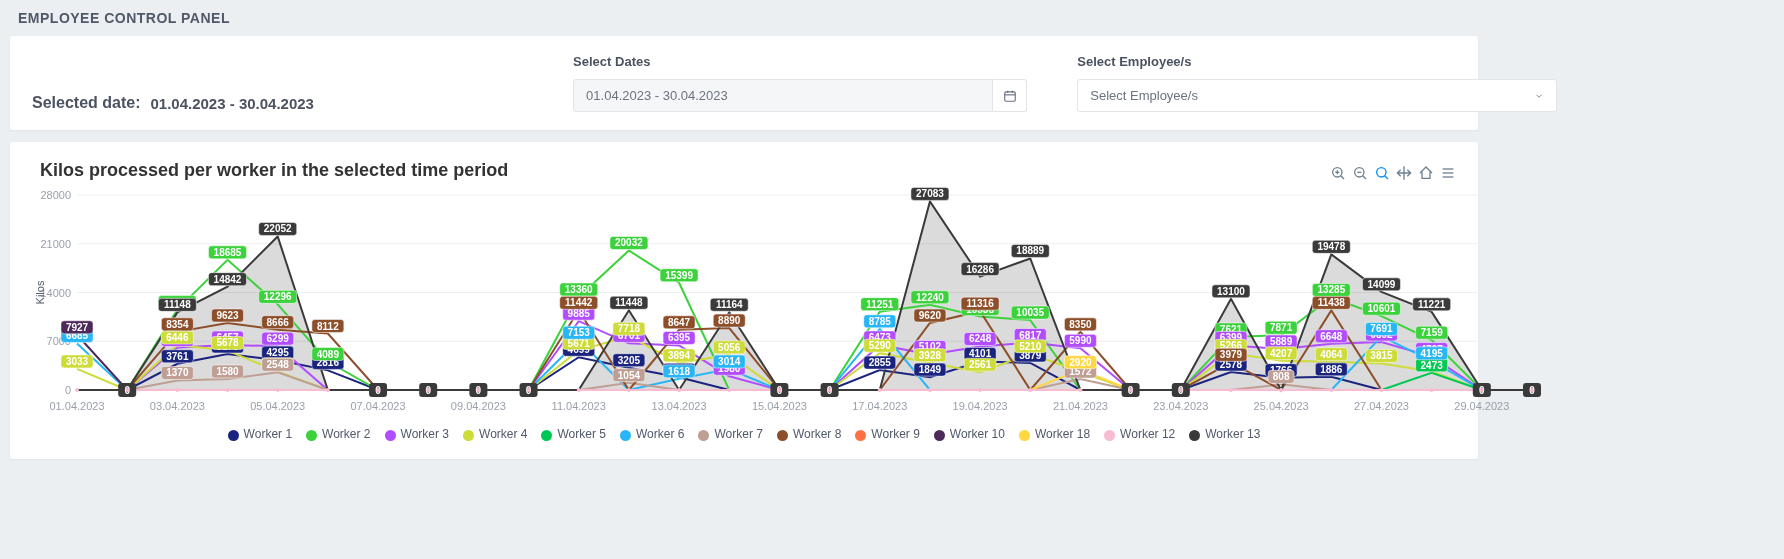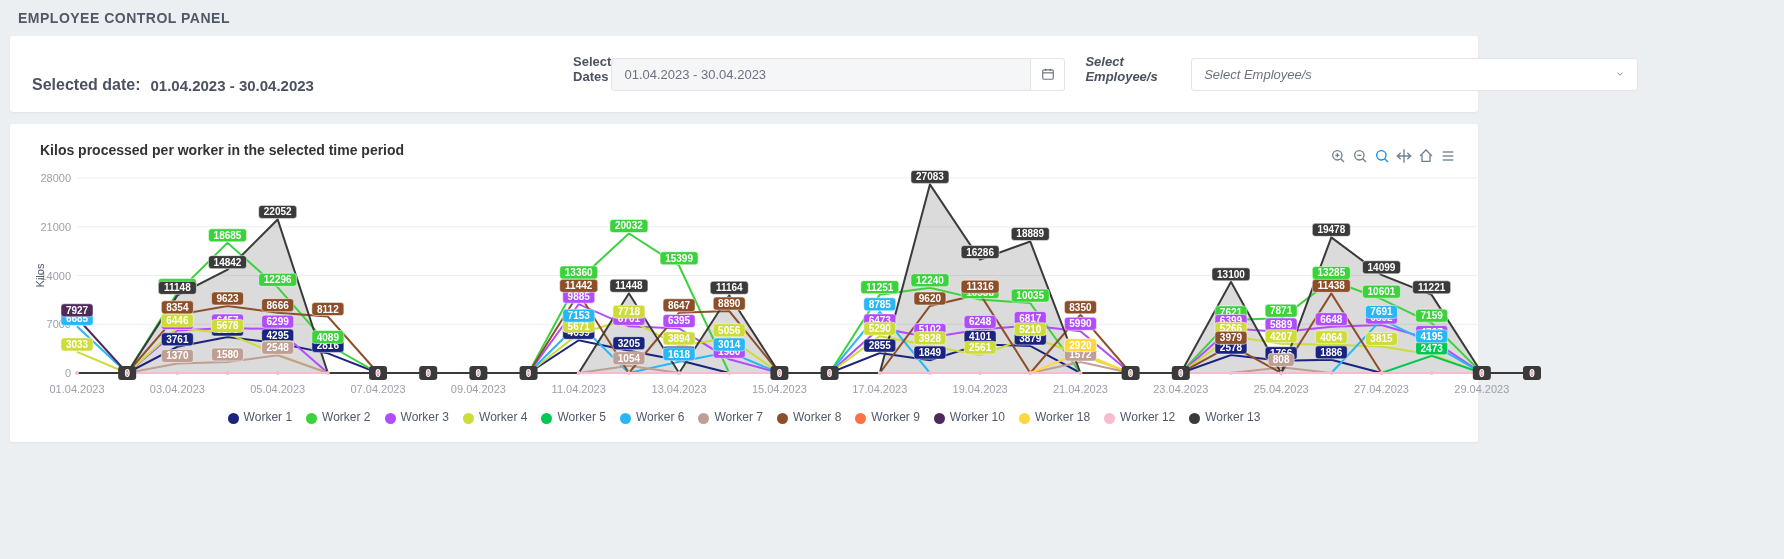--- a/index.html
+++ b/index.html
@@ -3,29 +3,29 @@
 <meta charset="utf-8">
 <style>
   *{box-sizing:border-box;margin:0;padding:0;}
   body{background:#eceff1;font-family:Segoe UI,Arial,sans-serif;color:#50586a;font-size:13px;}
   .page{padding:0 10px 10px 10px;width:1488px;}
   .page-title{font-size:14px;font-weight:700;letter-spacing:.5px;color:#50586a;padding:10px 8px;}
   .card{background:#fff;border-radius:3px;box-shadow:0 1px 2px rgba(0,0,0,.05);padding:18px 22px;margin-bottom:12px;}
   .controls{display:flex;align-items:flex-end;}
   .sel-label{font-size:16px;font-weight:600;margin-right:10px;color:#4b5260;}
   .sel-val{font-size:15px;font-weight:600;color:#4b5260;}
-  .field-group{display:flex;flex-direction:row;align-items:center;}
+  .field-group{display:flex;flex-direction:column;}
   .field-label{font-weight:600;font-size:13px;margin-bottom:10px;color:#4b5260;}
   .date-wrap{display:flex;}
   .input{background:#f5f6f7;border:1px solid #e2e4e8;border-radius:3px;padding:8px 12px;font-size:13px;color:#6b7280;}
   .date-input{width:420px;border-top-right-radius:0;border-bottom-right-radius:0;}
   .date-btn{width:34px;border:1px solid #e2e4e8;border-left:none;border-top-right-radius:3px;border-bottom-right-radius:3px;background:#fff;display:flex;align-items:center;justify-content:center;cursor:pointer;}
   .select{width:480px;display:flex;align-items:center;justify-content:space-between;background:#fff;}
   .chart-title{font-size:18px;font-weight:500;color:#50586a;margin-bottom:6px;}
-  .chart-sub{font-size:14px;font-weight:700;color:#333;margin-bottom:10px;margin-left:8px;}
+  .chart-sub{font-size:18px;font-weight:700;color:#333;margin-bottom:4px;margin-left:8px;}
   .chart-area{position:relative;width:100%;}
   .toolbar{position:absolute;top:-20px;right:0;display:flex;gap:6px;color:#6e8192;}
   .toolbar span{cursor:pointer;display:inline-flex;}
   .toolbar .active{color:#008ffb;}
   .legend{display:flex;justify-content:center;flex-wrap:wrap;gap:4px 14px;margin-top:4px;font-size:12px;color:#50586a;}
   .legend-item{display:flex;align-items:flex-end;gap:5px;}
   .legend-dot{width:11px;height:11px;border-radius:50%;}
   svg text{font-family:Segoe UI,Arial,sans-serif;}
   .axis-label{font-size:11px;fill:#9aa0ab;}
   .y-title{font-size:11px;fill:#50586a;}
@@ -49,21 +49,21 @@
           <div class="date-btn">
             <svg width="14" height="14" viewBox="0 0 24 24" fill="none" stroke="#6b7280" stroke-width="2">
                 <rect x="3" y="5" width="18" height="16" rx="2"></rect>
                 <line x1="3" y1="10" x2="21" y2="10"></line>
                 <line x1="8" y1="3" x2="8" y2="7"></line>
                 <line x1="16" y1="3" x2="16" y2="7"></line>
               </svg>
           </div>
         </div>
       </div>
-      <div class="field-group" style="flex:1;padding-left:20px;font-style:italic;">
+      <div class="field-group" style="flex:1;padding-left:20px;">
         <span class="field-label">Select Employee/s</span>
         <div class="input select">
           <span>Select Employee/s</span>
           <svg width="10" height="10" viewBox="0 0 24 24" fill="none" stroke="#6b7280" stroke-width="2">
               <polyline points="6 9 12 15 18 9"></polyline>
             </svg>
         </div>
       </div>
     </div>
   </div>

